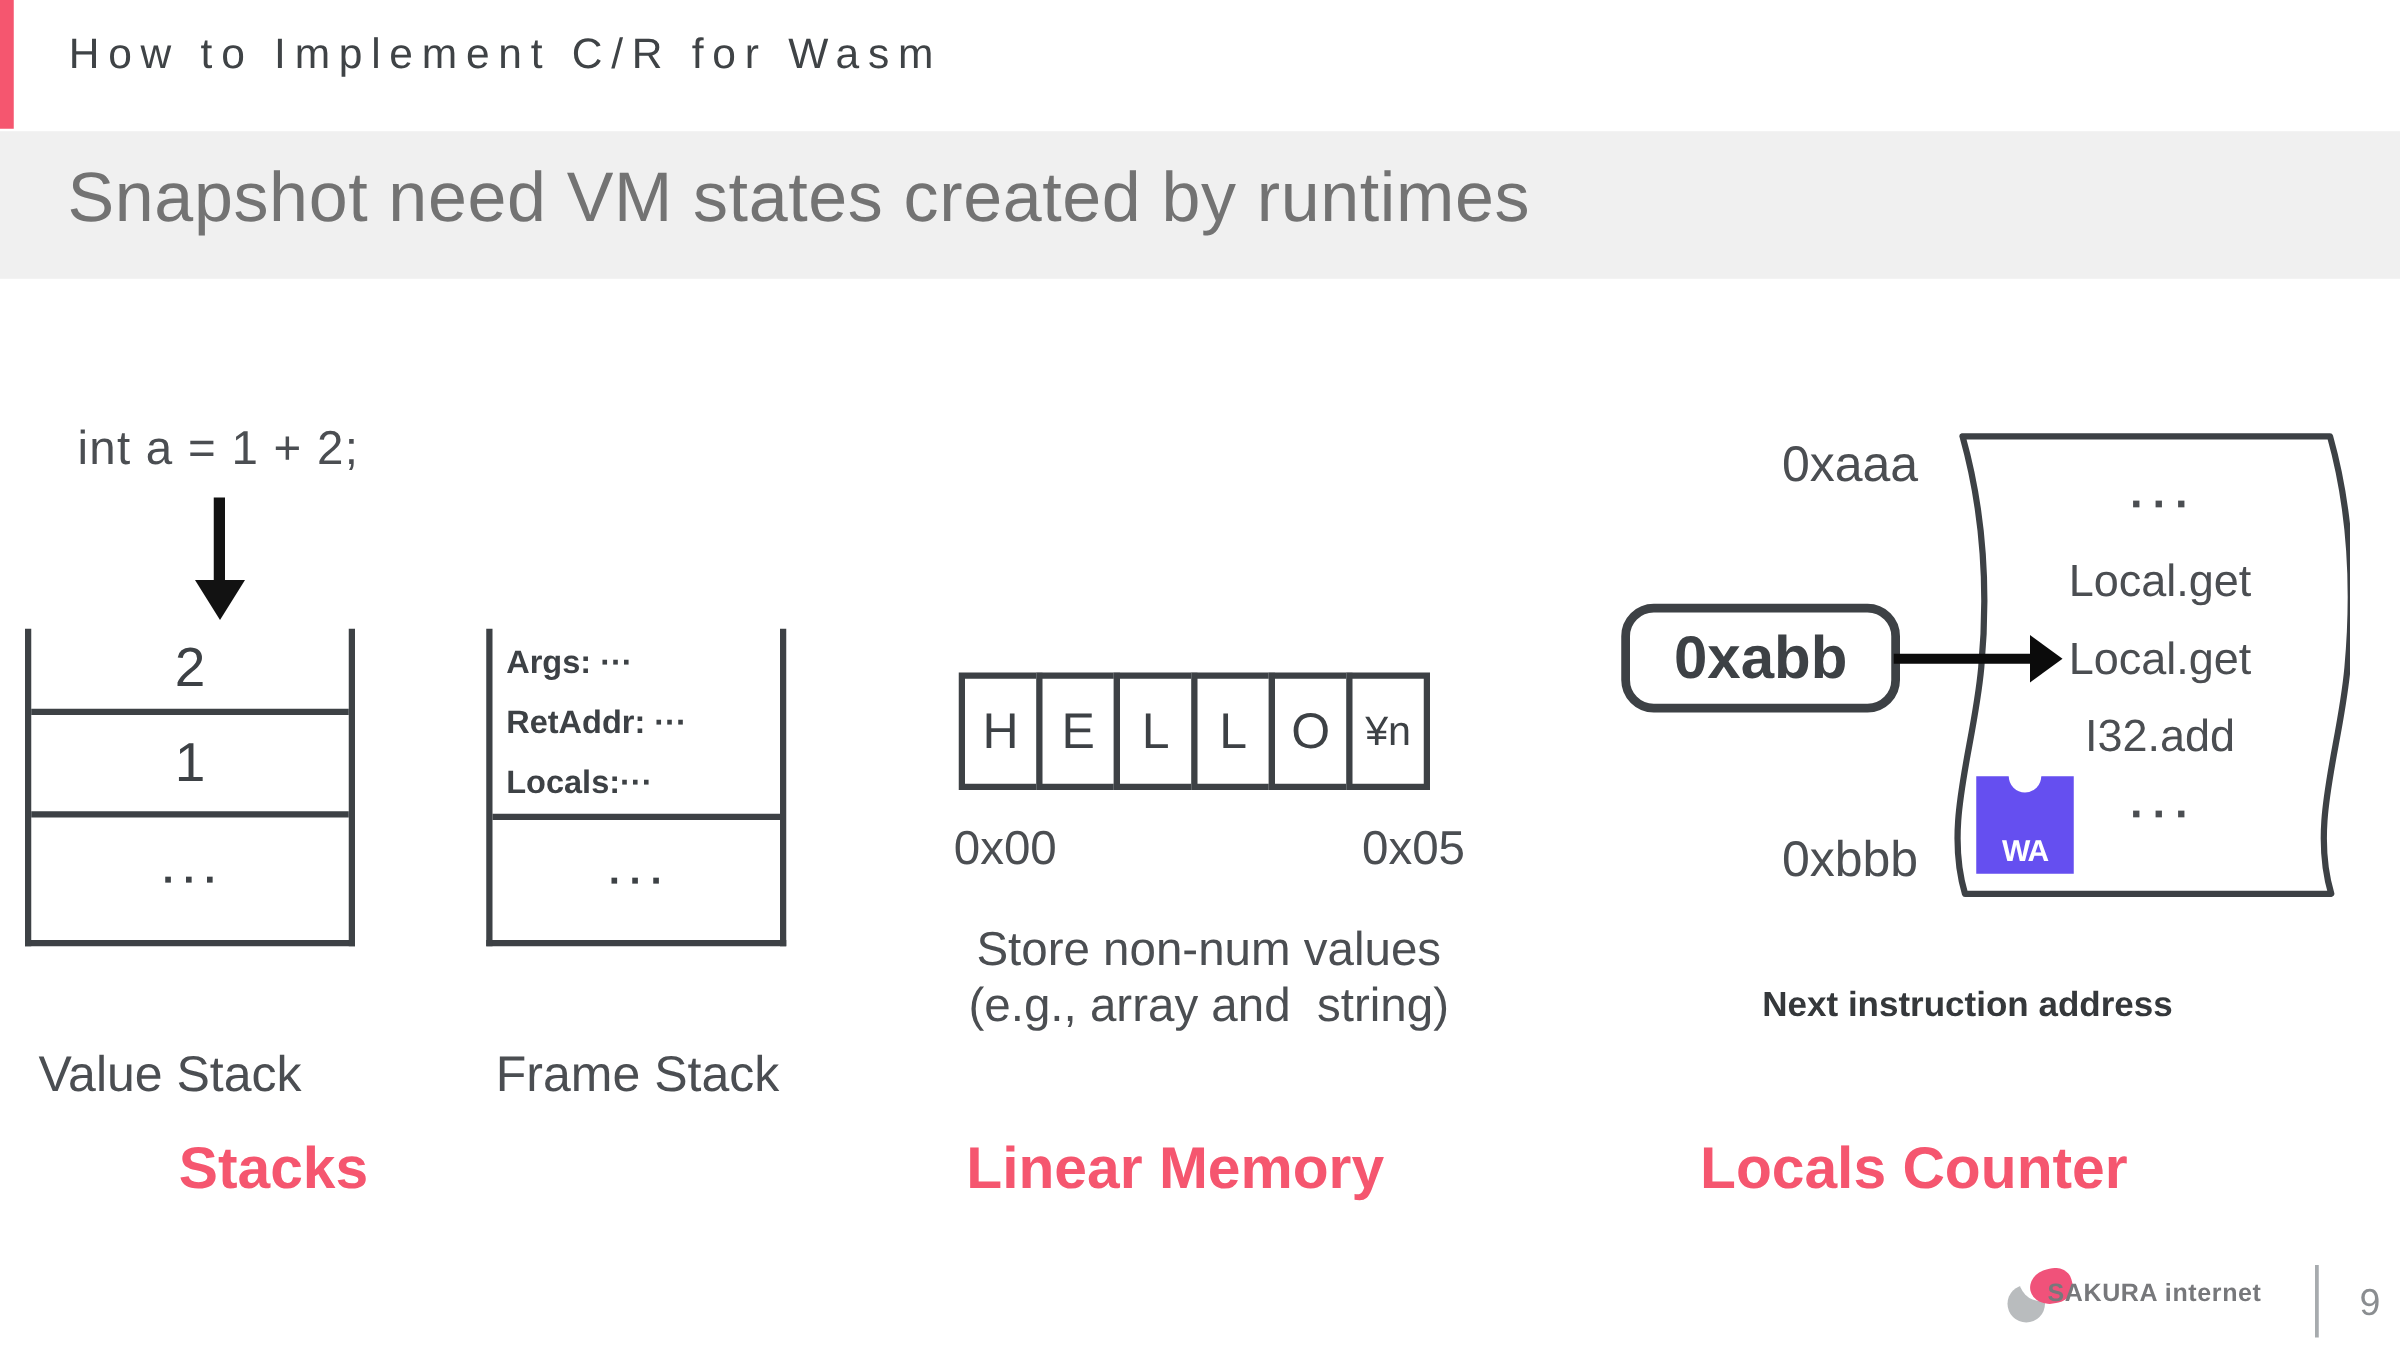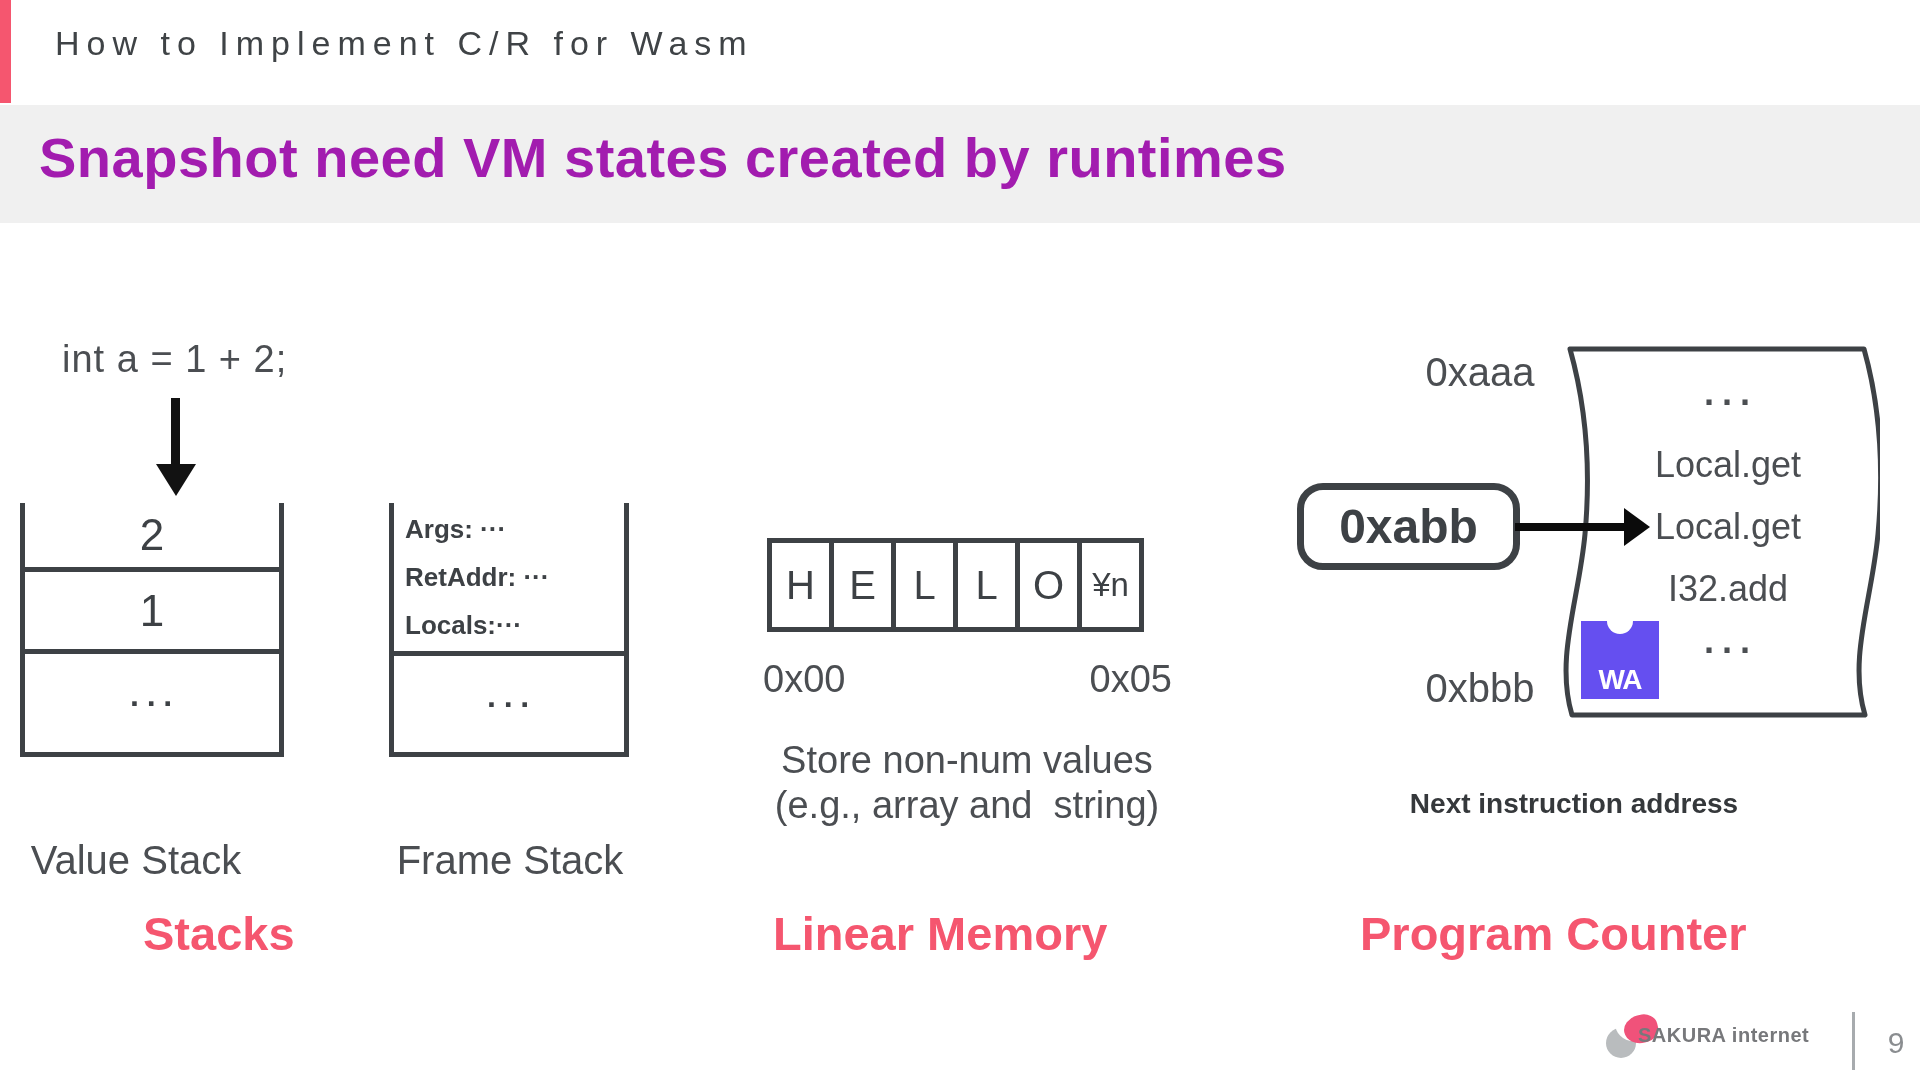--- a/index.html
+++ b/index.html
@@ -8,22 +8,22 @@
     font-family:"Liberation Sans",sans-serif;color:#4b4e52;
   }
   
   .accent-bar{position:absolute;left:0;top:0;width:11px;height:103px;background:#f5566f;}
   .header-title{
     position:absolute;left:55px;top:24px;font-size:34px;font-weight:400;
     color:#3f4346;letter-spacing:7px;white-space:nowrap;
   }
   .title-band{position:absolute;left:0;top:105px;width:1920px;height:118px;background:#f0f0f0;}
   .slide-title{
-    position:absolute;left:39px;top:20px;font-size:56px;font-weight:700;
-    color:#a21caf;white-space:nowrap;letter-spacing:0.5px;
+    position:absolute;left:54px;top:20px;font-size:56px;font-weight:400;
+    color:#737373;white-space:nowrap;letter-spacing:0.5px;
   }
   
   .code-line{position:absolute;left:62px;top:338px;font-size:38px;color:#4b4e52;letter-spacing:1px;}
   .down-arrow-stem{position:absolute;left:171px;top:398px;width:9px;height:68px;background:#121212;}
   .down-arrow-head{
     position:absolute;left:156px;top:464px;width:0;height:0;
     border-left:20px solid transparent;border-right:20px solid transparent;border-top:32px solid #121212;
   }
   
   .stackbox{
@@ -73,21 +73,21 @@
   }
   .pc-arrow-stem{position:absolute;left:1515px;top:523px;width:112px;height:8px;background:#0b0b0b;z-index:4;}
   .pc-arrow-head{
     position:absolute;left:1624px;top:508px;width:0;height:0;z-index:4;
     border-top:19px solid transparent;border-bottom:19px solid transparent;border-left:26px solid #0b0b0b;
   }
   .wa-badge{position:absolute;left:1581px;top:621px;width:78px;height:78px;background:#654ff0;z-index:2;}
   .wa-notch{position:absolute;left:50%;top:-13px;transform:translateX(-50%);
     width:26px;height:26px;border-radius:50%;background:#ffffff;}
   .wa-text{position:absolute;left:0;bottom:3px;width:100%;text-align:center;
-    font-size:28px;font-weight:800;color:#ffffff;letter-spacing:-1px;}
+    font-size:24px;font-weight:800;color:#ffffff;letter-spacing:-1px;}
   .pc-caption{position:absolute;left:1324px;top:788px;width:500px;text-align:center;
     font-size:28px;font-weight:700;color:#35383b;}
   
   .section-label{position:absolute;top:906px;width:400px;text-align:left;
     font-size:47px;font-weight:800;color:#f5566f;white-space:nowrap;}
   .label-stacks{left:143px;}
   .label-memory{left:773px;}
   .label-pc{left:1360px;}
   
   .logo-mark{position:absolute;left:1606px;top:1012px;width:56px;height:50px;}
@@ -166,21 +166,21 @@
 
   <div class="wa-badge">
     <div class="wa-notch"></div>
     <div class="wa-text">WA</div>
   </div>
 
   <div class="pc-caption">Next instruction address</div>
 
   <div class="section-label label-stacks">Stacks</div>
   <div class="section-label label-memory">Linear Memory</div>
-  <div class="section-label label-pc">Program Counter</div>
+  <div class="section-label label-pc">Locals Counter</div>
 
   <div class="logo-mark">
     <div class="logo-gray"></div>
     <div class="logo-white-mask"></div>
     <div class="logo-pink"></div>
   </div>
   <div class="brand-text">SAKURA internet</div>
   <div class="footer-divider"></div>
   <div class="page-number">9</div>
 

